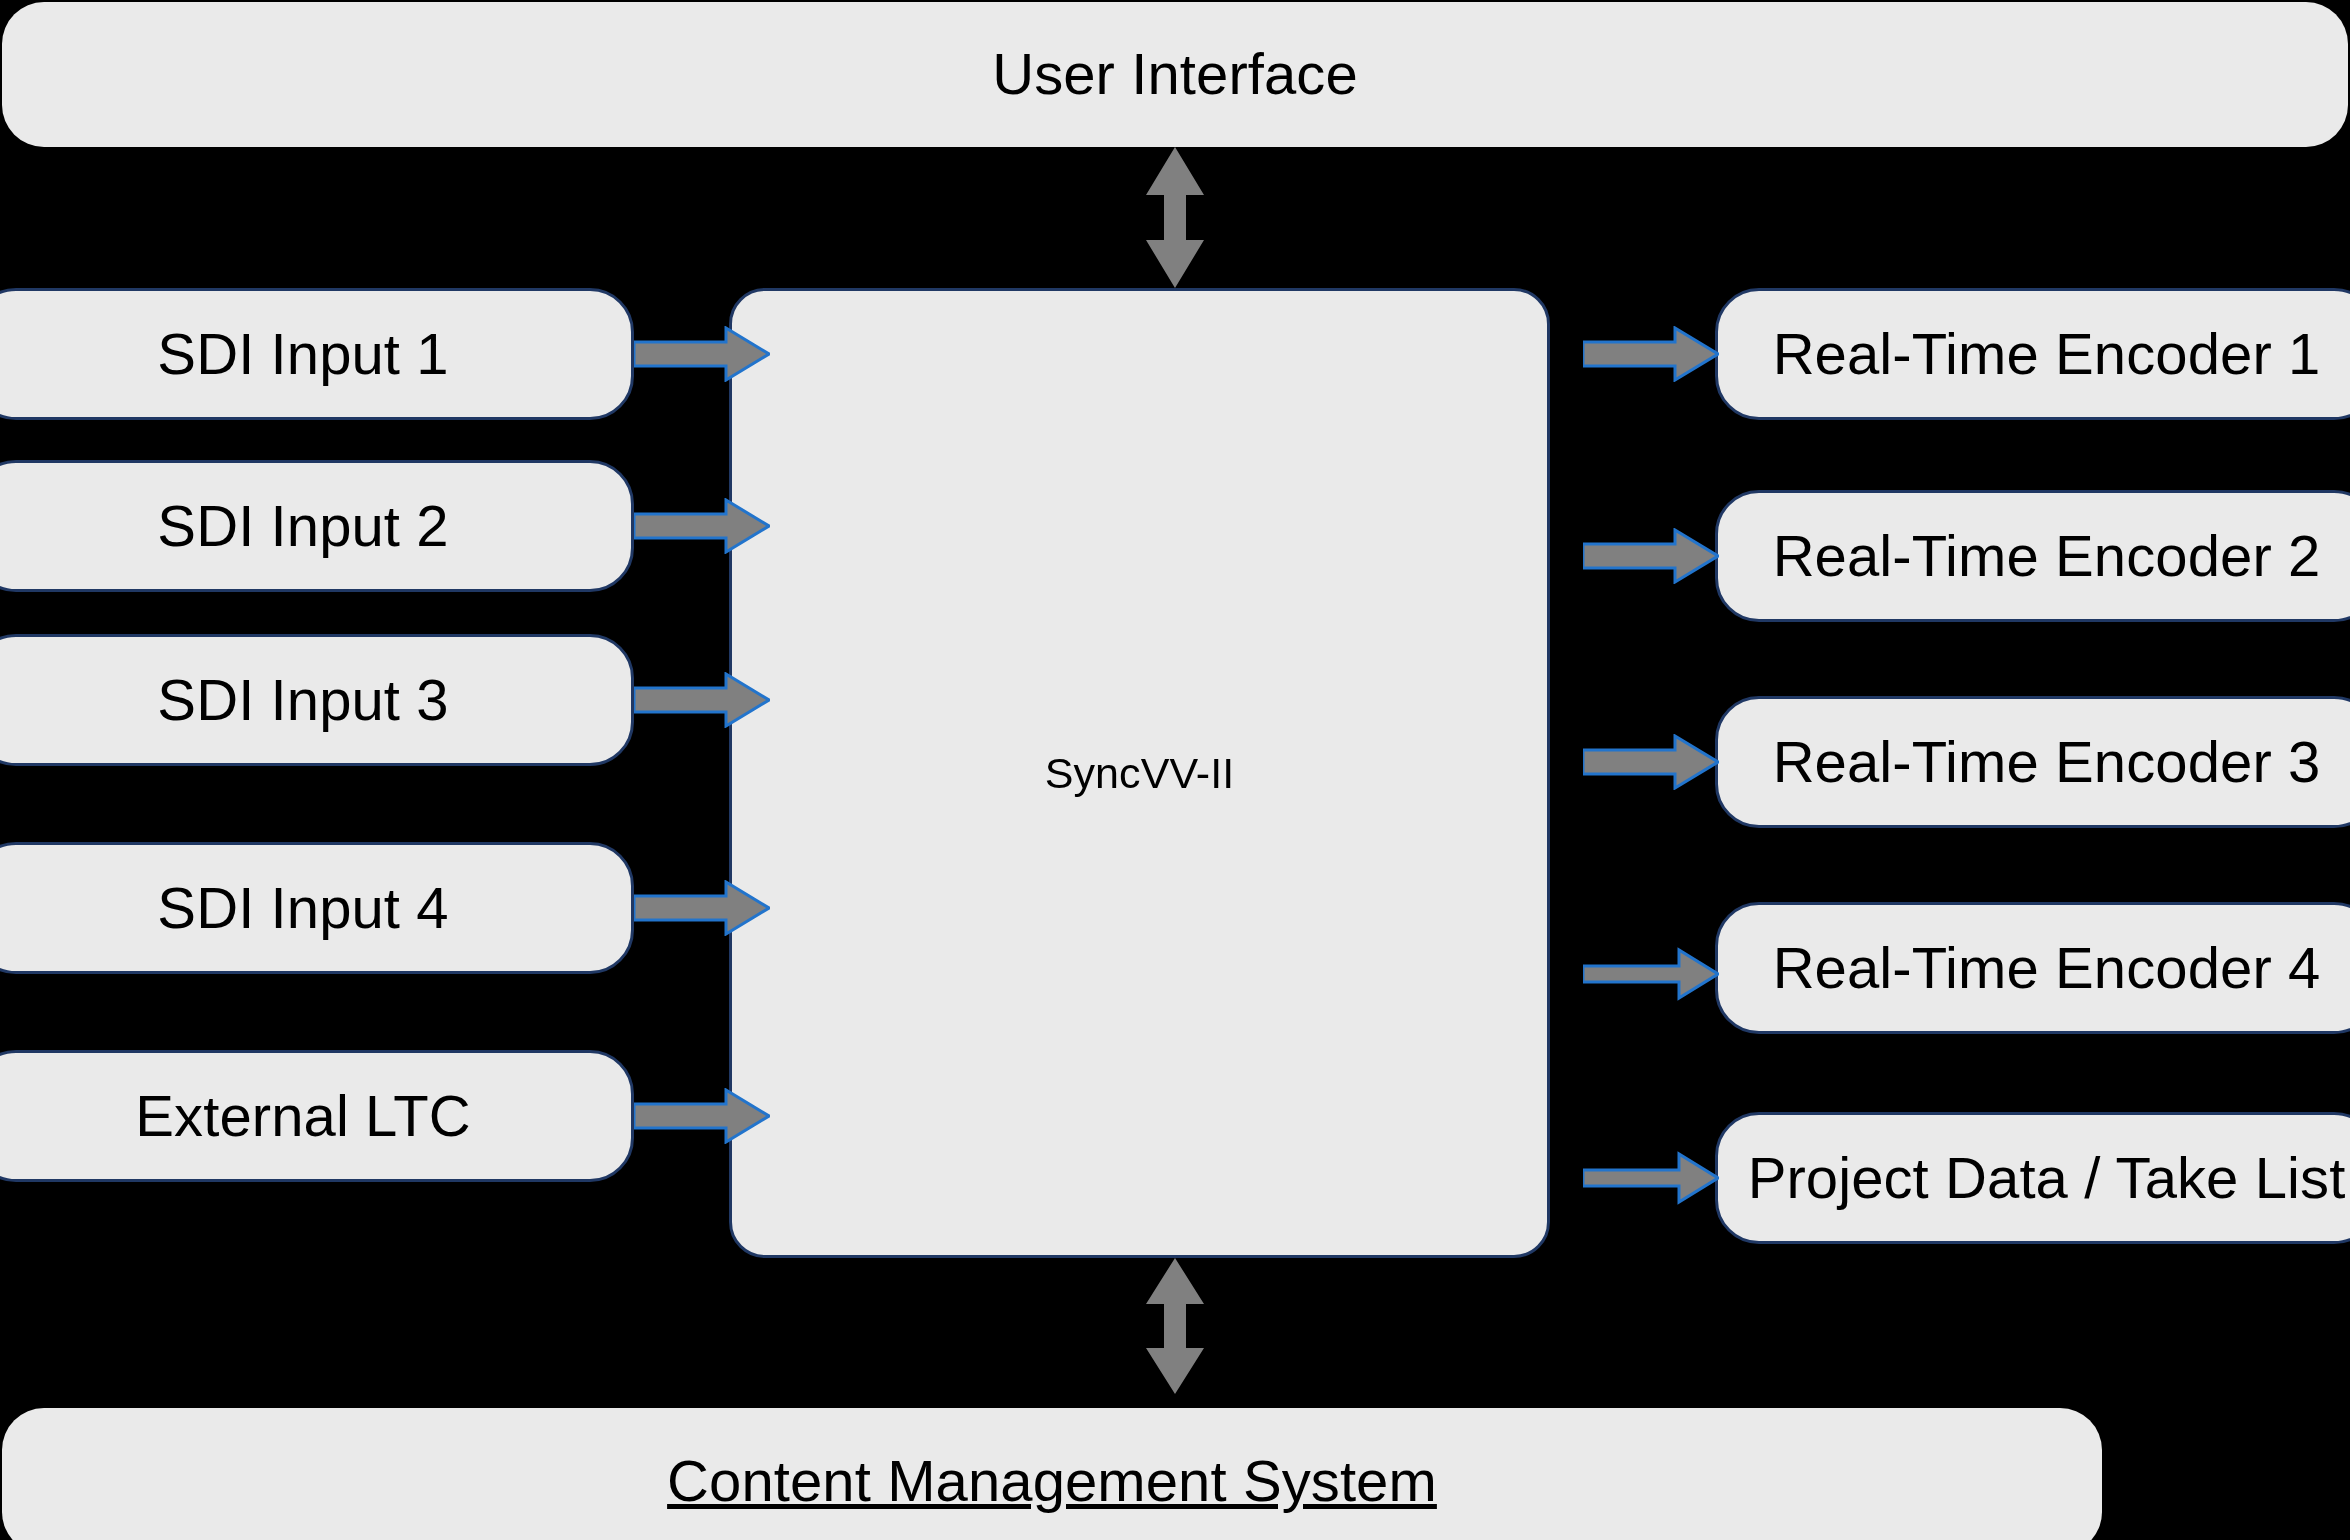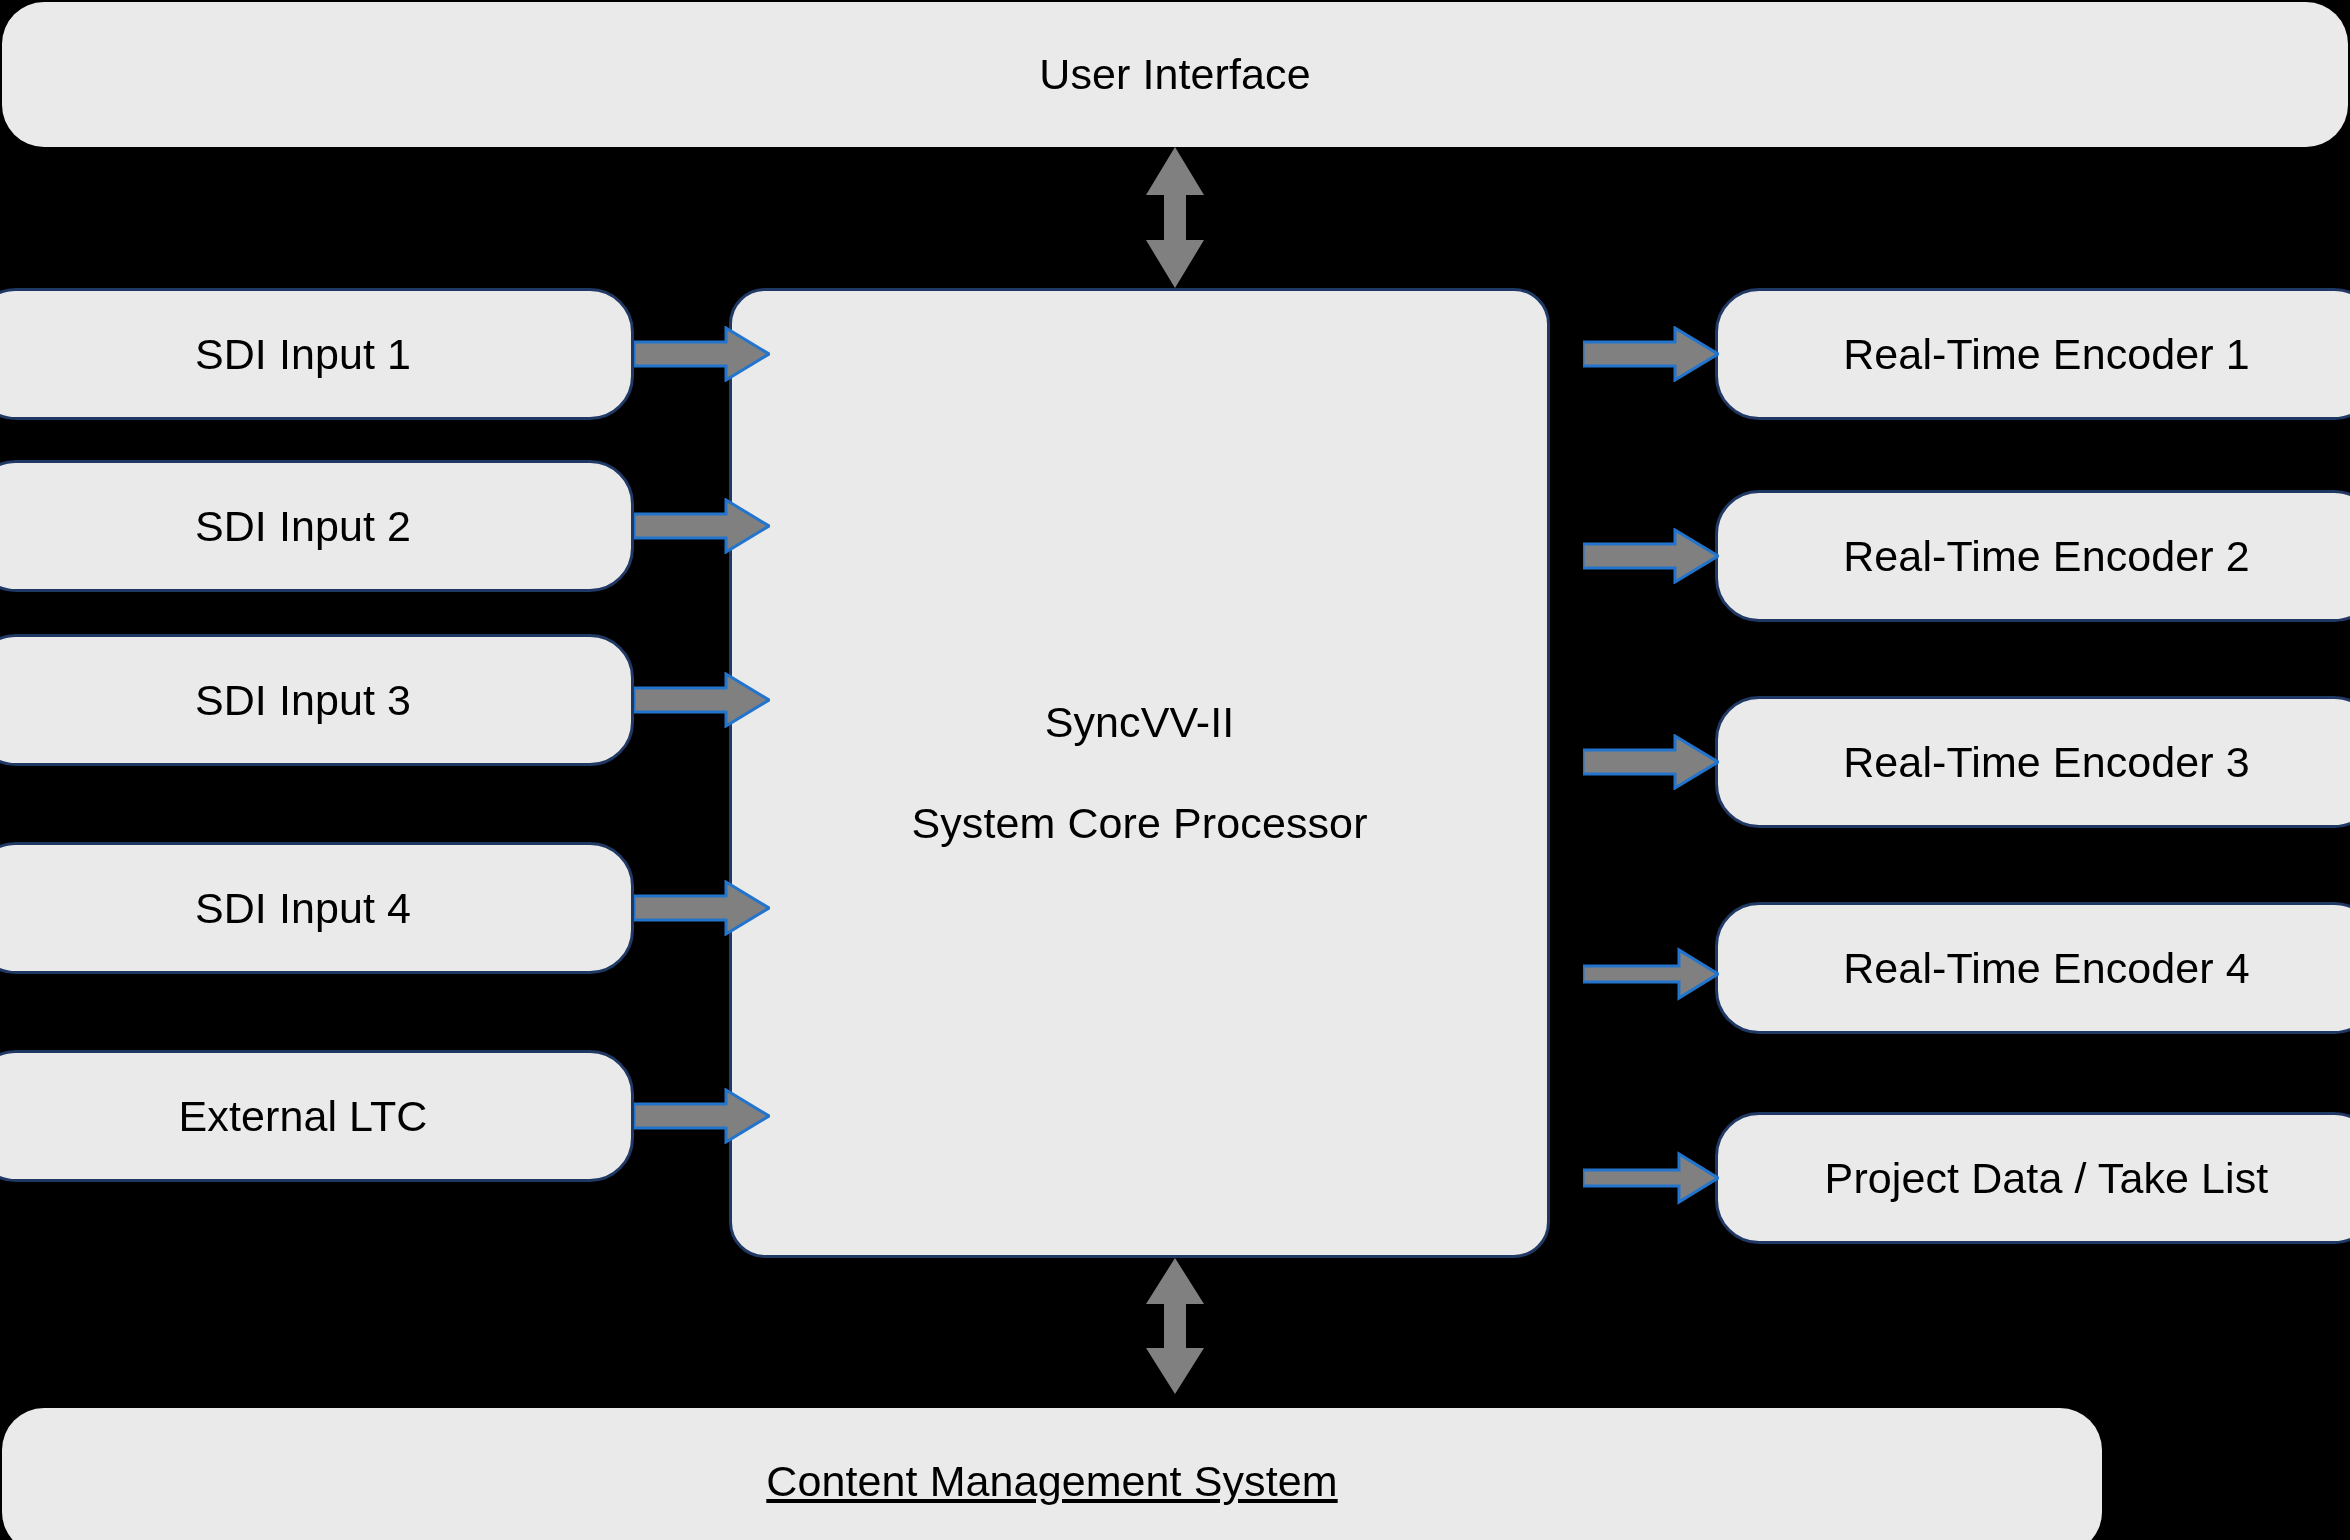--- a/index.html
+++ b/index.html
@@ -25,21 +25,21 @@
     position: absolute;
     box-sizing: border-box;
     background: #EAEAEA;
     border: 3px solid #203864;
     border-radius: 44px;
     display: flex;
     align-items: center;
     justify-content: center;
     text-align: center;
     color: #000000;
-    font-size: 43px;
+    font-size: 58px;
     line-height: 1.18;
     letter-spacing: 0.1px;
     white-space: pre-line;
   }
   .node.plain {
     border: none;
     border-radius: 44px;
   }
 
   
@@ -102,21 +102,20 @@
 
   <div class="varrow" id="varrow-top" style="left:1139px; top:147px; height:141px;">
     <svg viewBox="0 0 72 141" preserveAspectRatio="none" aria-hidden="true">
       <polygon points="36,0 65,48 47,48 47,93 65,93 36,141 7,93 25,93 25,48 7,48" fill="#808080"></polygon>
     </svg>
   </div>
 
   <div class="node" id="core-box">
     <div>
       <span class="core-label">SyncVV-II</span>
-      <span class="core-label">System Core Processor</span>
     </div>
   </div>
 
   <div class="node left-node" style="top:288px;">SDI Input 1</div>
   <div class="node left-node" style="top:460px;">SDI Input 2</div>
   <div class="node left-node" style="top:634px;">SDI Input 3</div>
   <div class="node left-node" style="top:842px;">SDI Input 4</div>
   <div class="node left-node" style="top:1050px;">External LTC</div>
 
   <div class="node right-node" style="top:288px;">Real-Time Encoder 1</div>

